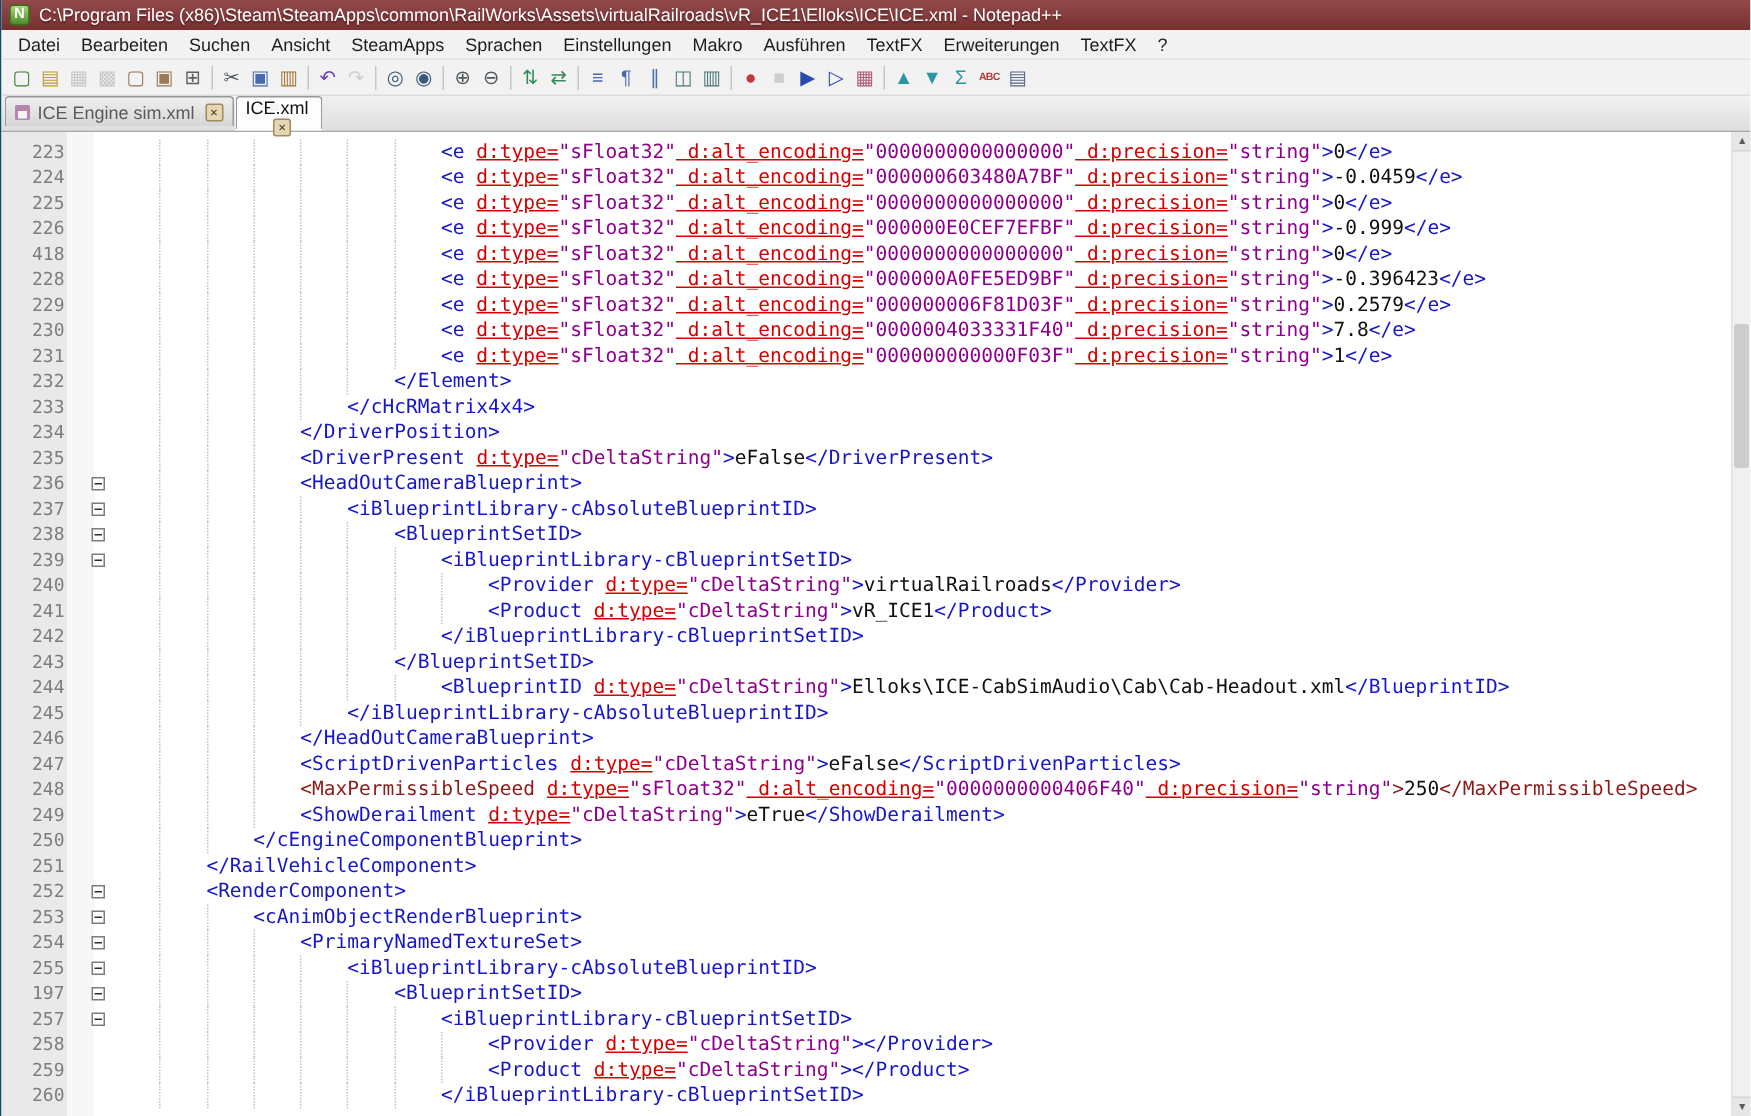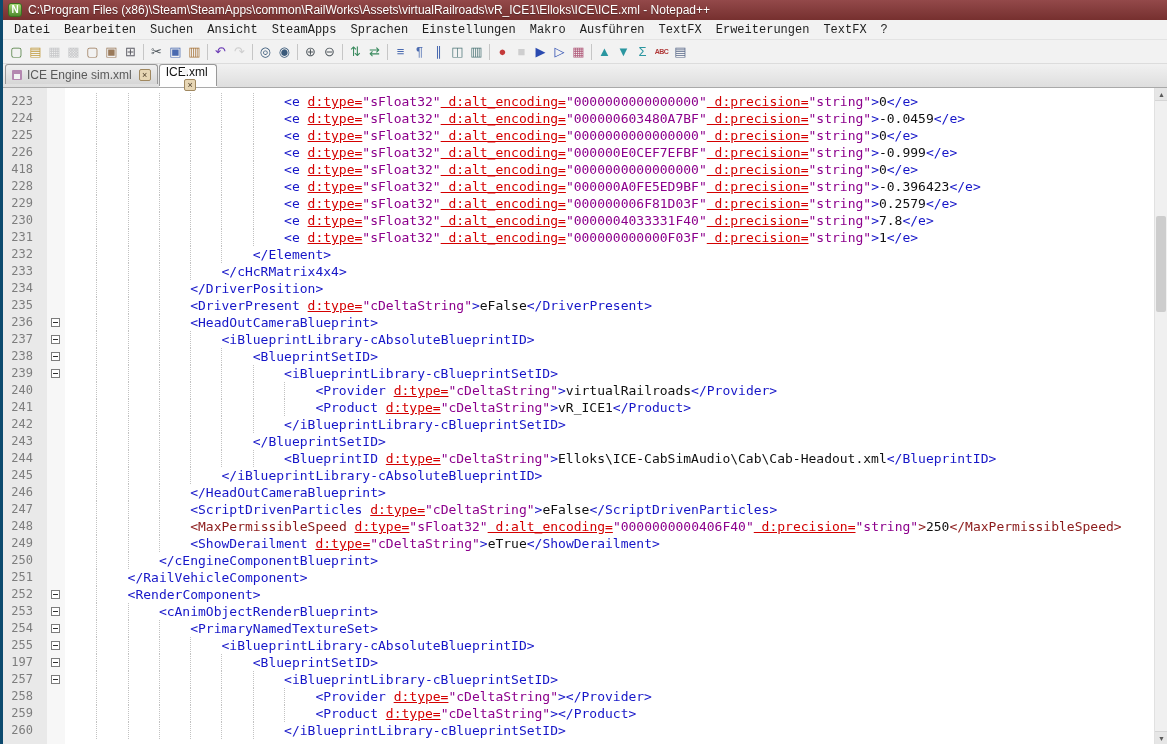--- a/index.html
+++ b/index.html
@@ -1,29 +1,29 @@
 <!DOCTYPE html>
 <html style="--c-tag: #1616c8; --c-attr: #d40000; --c-val: #8c008c; --c-text: #101010; --c-tag_current: #8b1a1a;"><head>
 <meta charset="utf-8">
 <style>
   * { box-sizing: border-box; margin: 0; padding: 0; }
   html,body { width:1167px; height:744px; overflow:hidden; font-family:"Liberation Sans",sans-serif; background:#fff; }
-  #app { position:relative; width:1167px; height:744px; border-left:3px solid #0c4a6e; }
+  #app { position:relative; width:1167px; height:744px; border-left:1px solid #0c4a6e; }
 
   
   .titlebar { height:20px; background:linear-gradient(#93494a,#76302f); display:flex; align-items:center; padding:0 5px; color:#fff; font-size:12px; }
   .app-icon { width:14px; height:14px; margin-right:6px; border-radius:3px;
               background:linear-gradient(#a8d877,#4d8a2c); border:1px solid #3c6e20;
               color:#fff; font-size:10px; font-weight:bold; text-align:center; line-height:12px; }
   .app-icon::after { content:"N"; }
   .title-text { white-space:nowrap; text-shadow:0 1px 1px rgba(0,0,0,.35); }
 
   
   .menubar { height:20px; background:#f2f2f2; border-bottom:1px solid #e3e3e3; display:flex; align-items:center; padding-left:4px; font-size:12px; color:#1d1d1d; }
-  .menu-item { padding:2px 7px; cursor:default;font-family:Liberation Mono, monospace; }
+  .menu-item { padding:2px 7px; cursor:default; }
 
   
   .toolbar { height:24px; background:#f2f2f2; border-bottom:1px solid #dcdcdc; display:flex; align-items:center; padding-left:4px; }
   .tb-btn { width:19px; height:19px; display:flex; align-items:center; justify-content:center; font-size:13px; line-height:19px; cursor:default; }
   .tb-btn.small { font-size:7px; font-weight:bold; letter-spacing:-0.5px; }
   .tb-btn.disabled { opacity:.40; filter:grayscale(85%); }
   .tb-sep { width:1px; height:16px; background:#c6c6c6; margin:0 3px; }
 
   
   .tabbar { height:24px; background:linear-gradient(#f1f1f1,#dedede); border-bottom:1px solid #a9a9a9; display:flex; align-items:flex-start; padding-left:2px; }
@@ -33,21 +33,21 @@
   .tab.active { background:#fdfdfd; color:#111; height:22px; position:relative; z-index:2; box-shadow:0 1px 0 #fdfdfd;flex-direction:column; }
   .tab-floppy { width:10px; height:10px; border-radius:1px; margin-right:5px; position:relative; }
   .tab-floppy::after { content:""; position:absolute; left:2px; top:4px; width:6px; height:5px; background:#f3f3f3; }
   .tab-label { margin-right:2px; white-space:nowrap; }
   .tab-close { width:12px; height:12px; margin-left:5px; border:1px solid #a08860; background:#e7d6b4;
                font-size:9px; line-height:10px; text-align:center; color:#4a3c28; border-radius:2px; cursor:default; }
 
   
   .editor { position:absolute; top:88px; left:0; right:0; bottom:0; overflow:hidden; padding-top:5px;
             background:linear-gradient(90deg,#e9e9e9 0,#e9e9e9 44px,#f7f7f7 44px,#f7f7f7 62px,#fff 62px); }
-  .line { display:flex; height:17px; }
+  .line { display:flex; height:17px;margin-left:12px; }
   .ln { width:44px; flex:0 0 44px; padding-right:14px; text-align:right;
         font-family:"DejaVu Sans Mono",monospace; font-size:12px; line-height:17px; color:#7d7d7d; }
   .fold { width:18px; flex:0 0 18px; position:relative; }
   .fbox { position:absolute; left:4px; top:4px; width:9px; height:9px; background:#fff; border:1px solid #7c7c7c; }
   .fbox::after { content:""; position:absolute; left:1px; top:3px; width:5px; height:1px; background:#2e2e2e; }
   .code { flex:1; font-family:"DejaVu Sans Mono",monospace; font-size:13px; line-height:17px; white-space:pre; }
   .ind { display:inline-block; width:4ch; height:17px; vertical-align:top; }
   .ind.g { border-left:1px dotted #c2c2c2; }
   .tk-t { color:var(--c-tag); }
   .tk-a { color:var(--c-attr);text-decoration:underline; }

